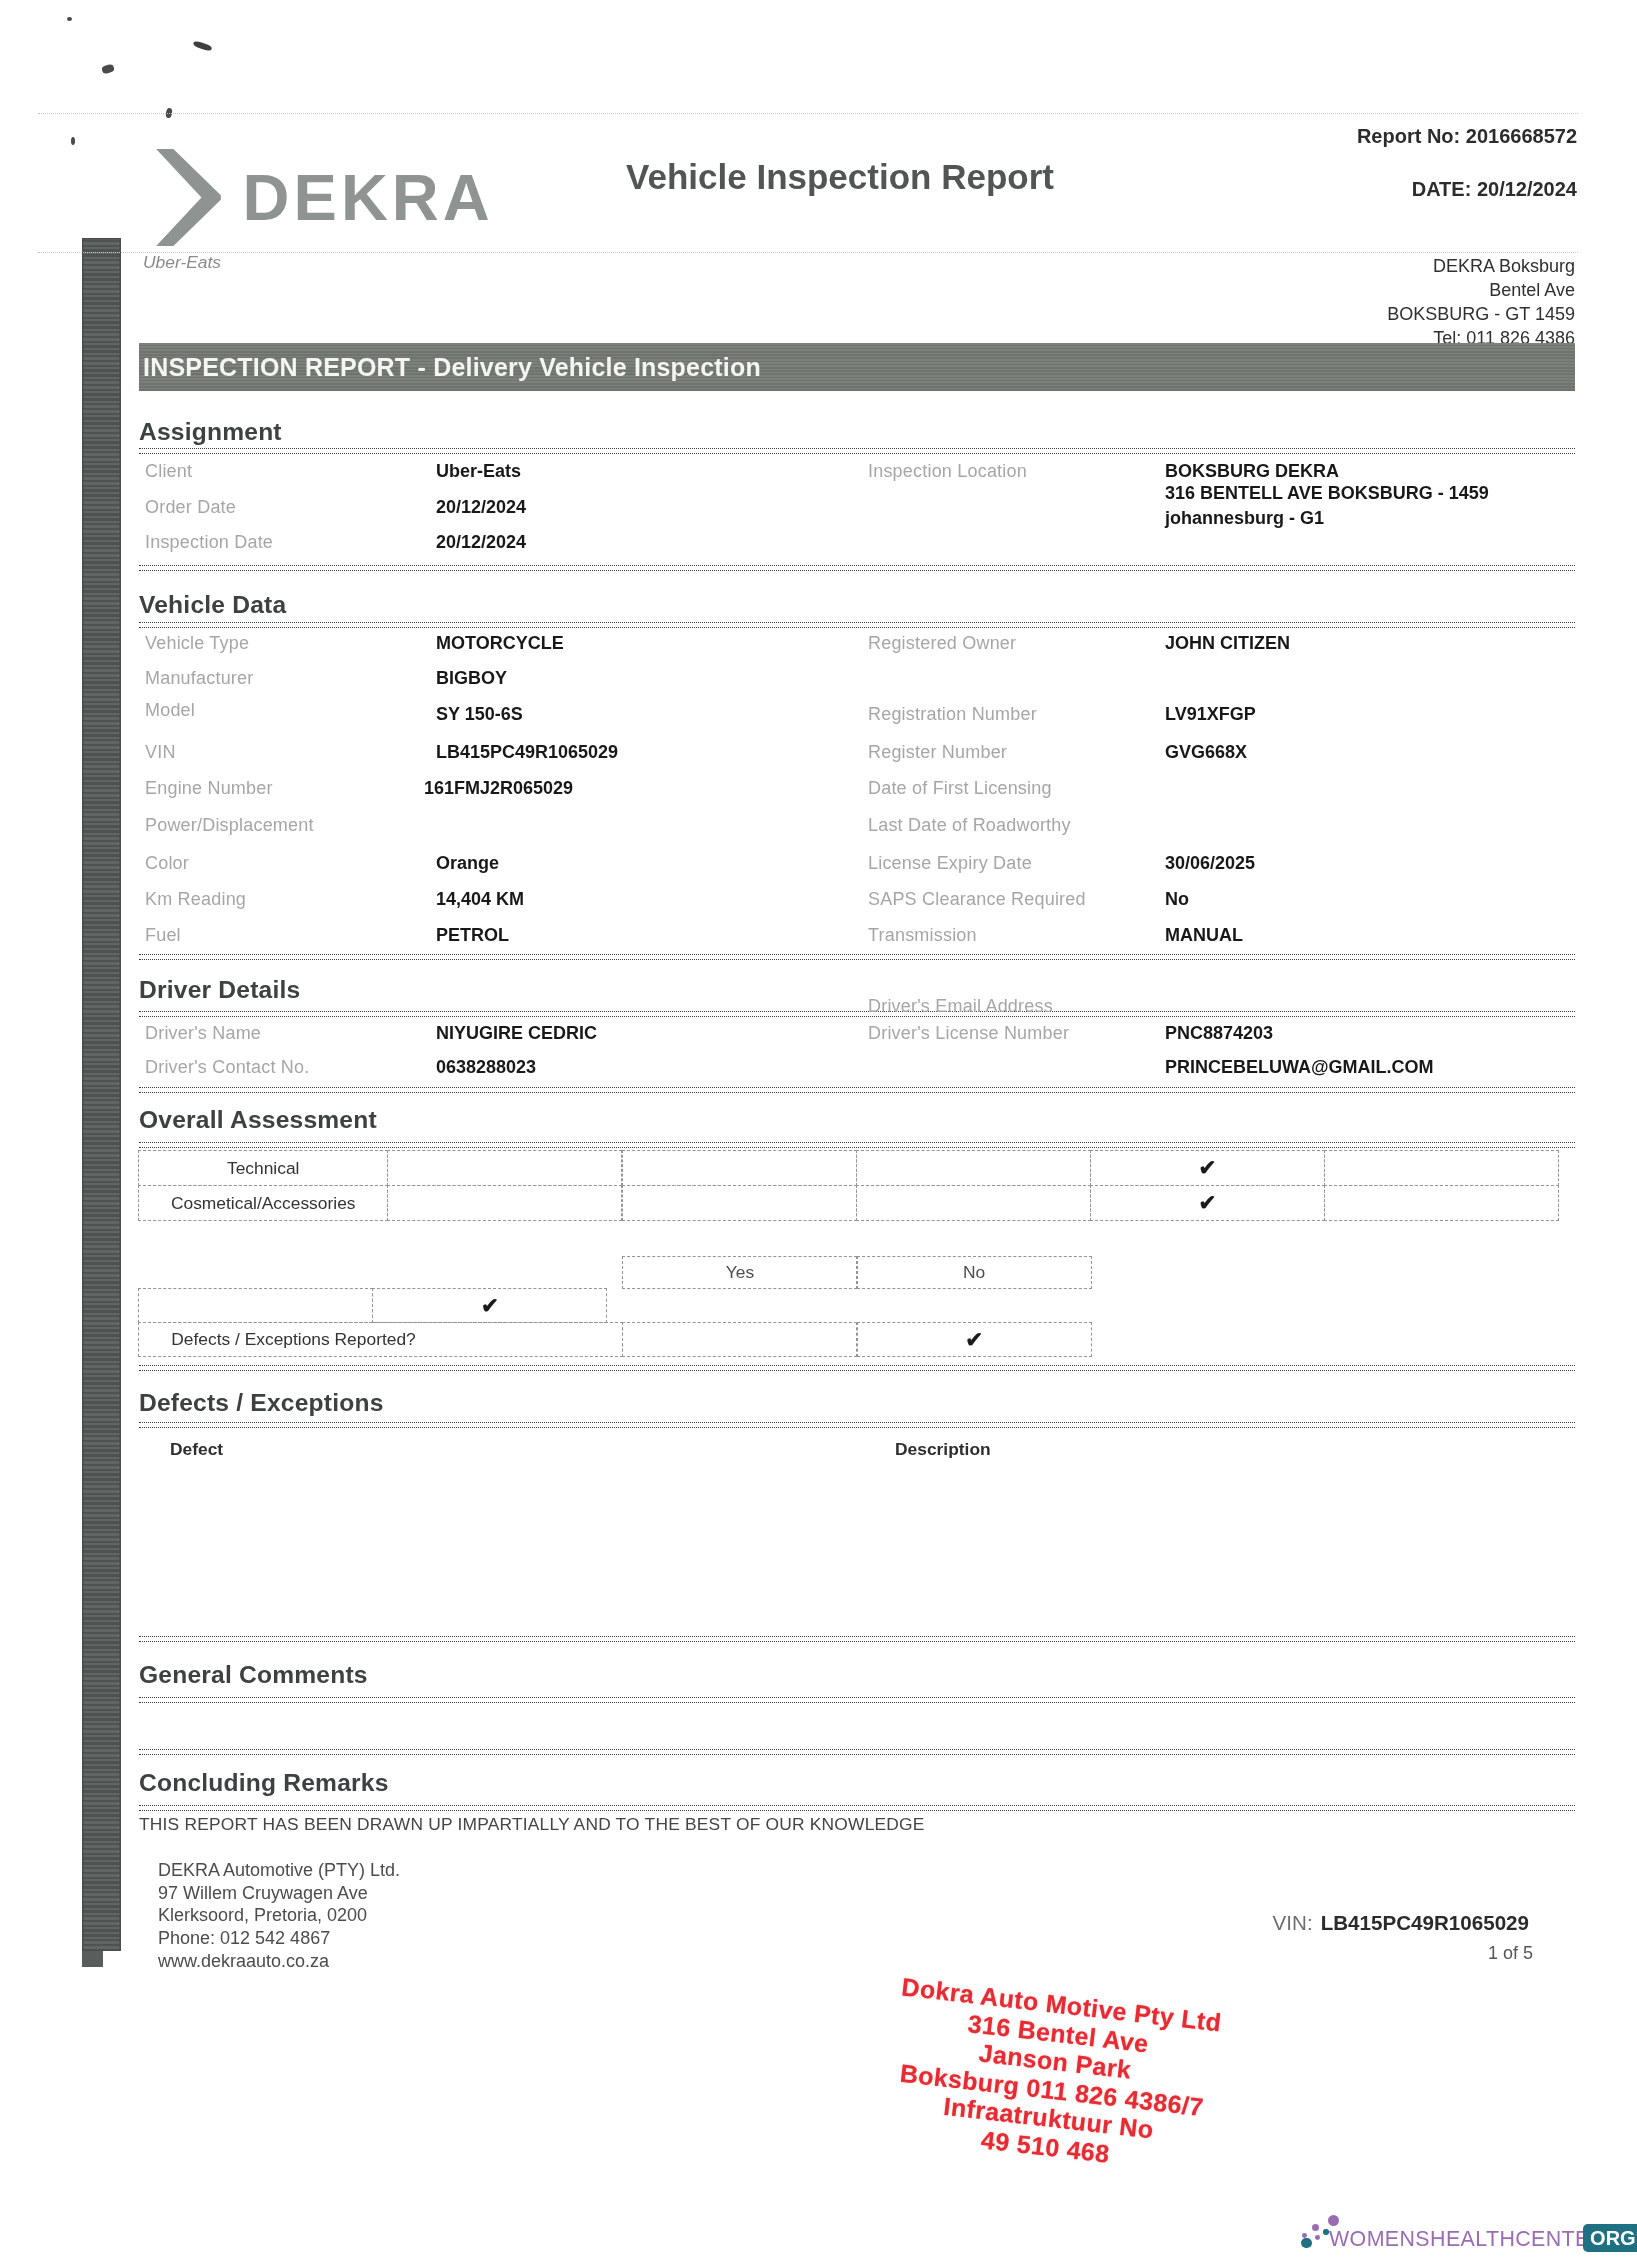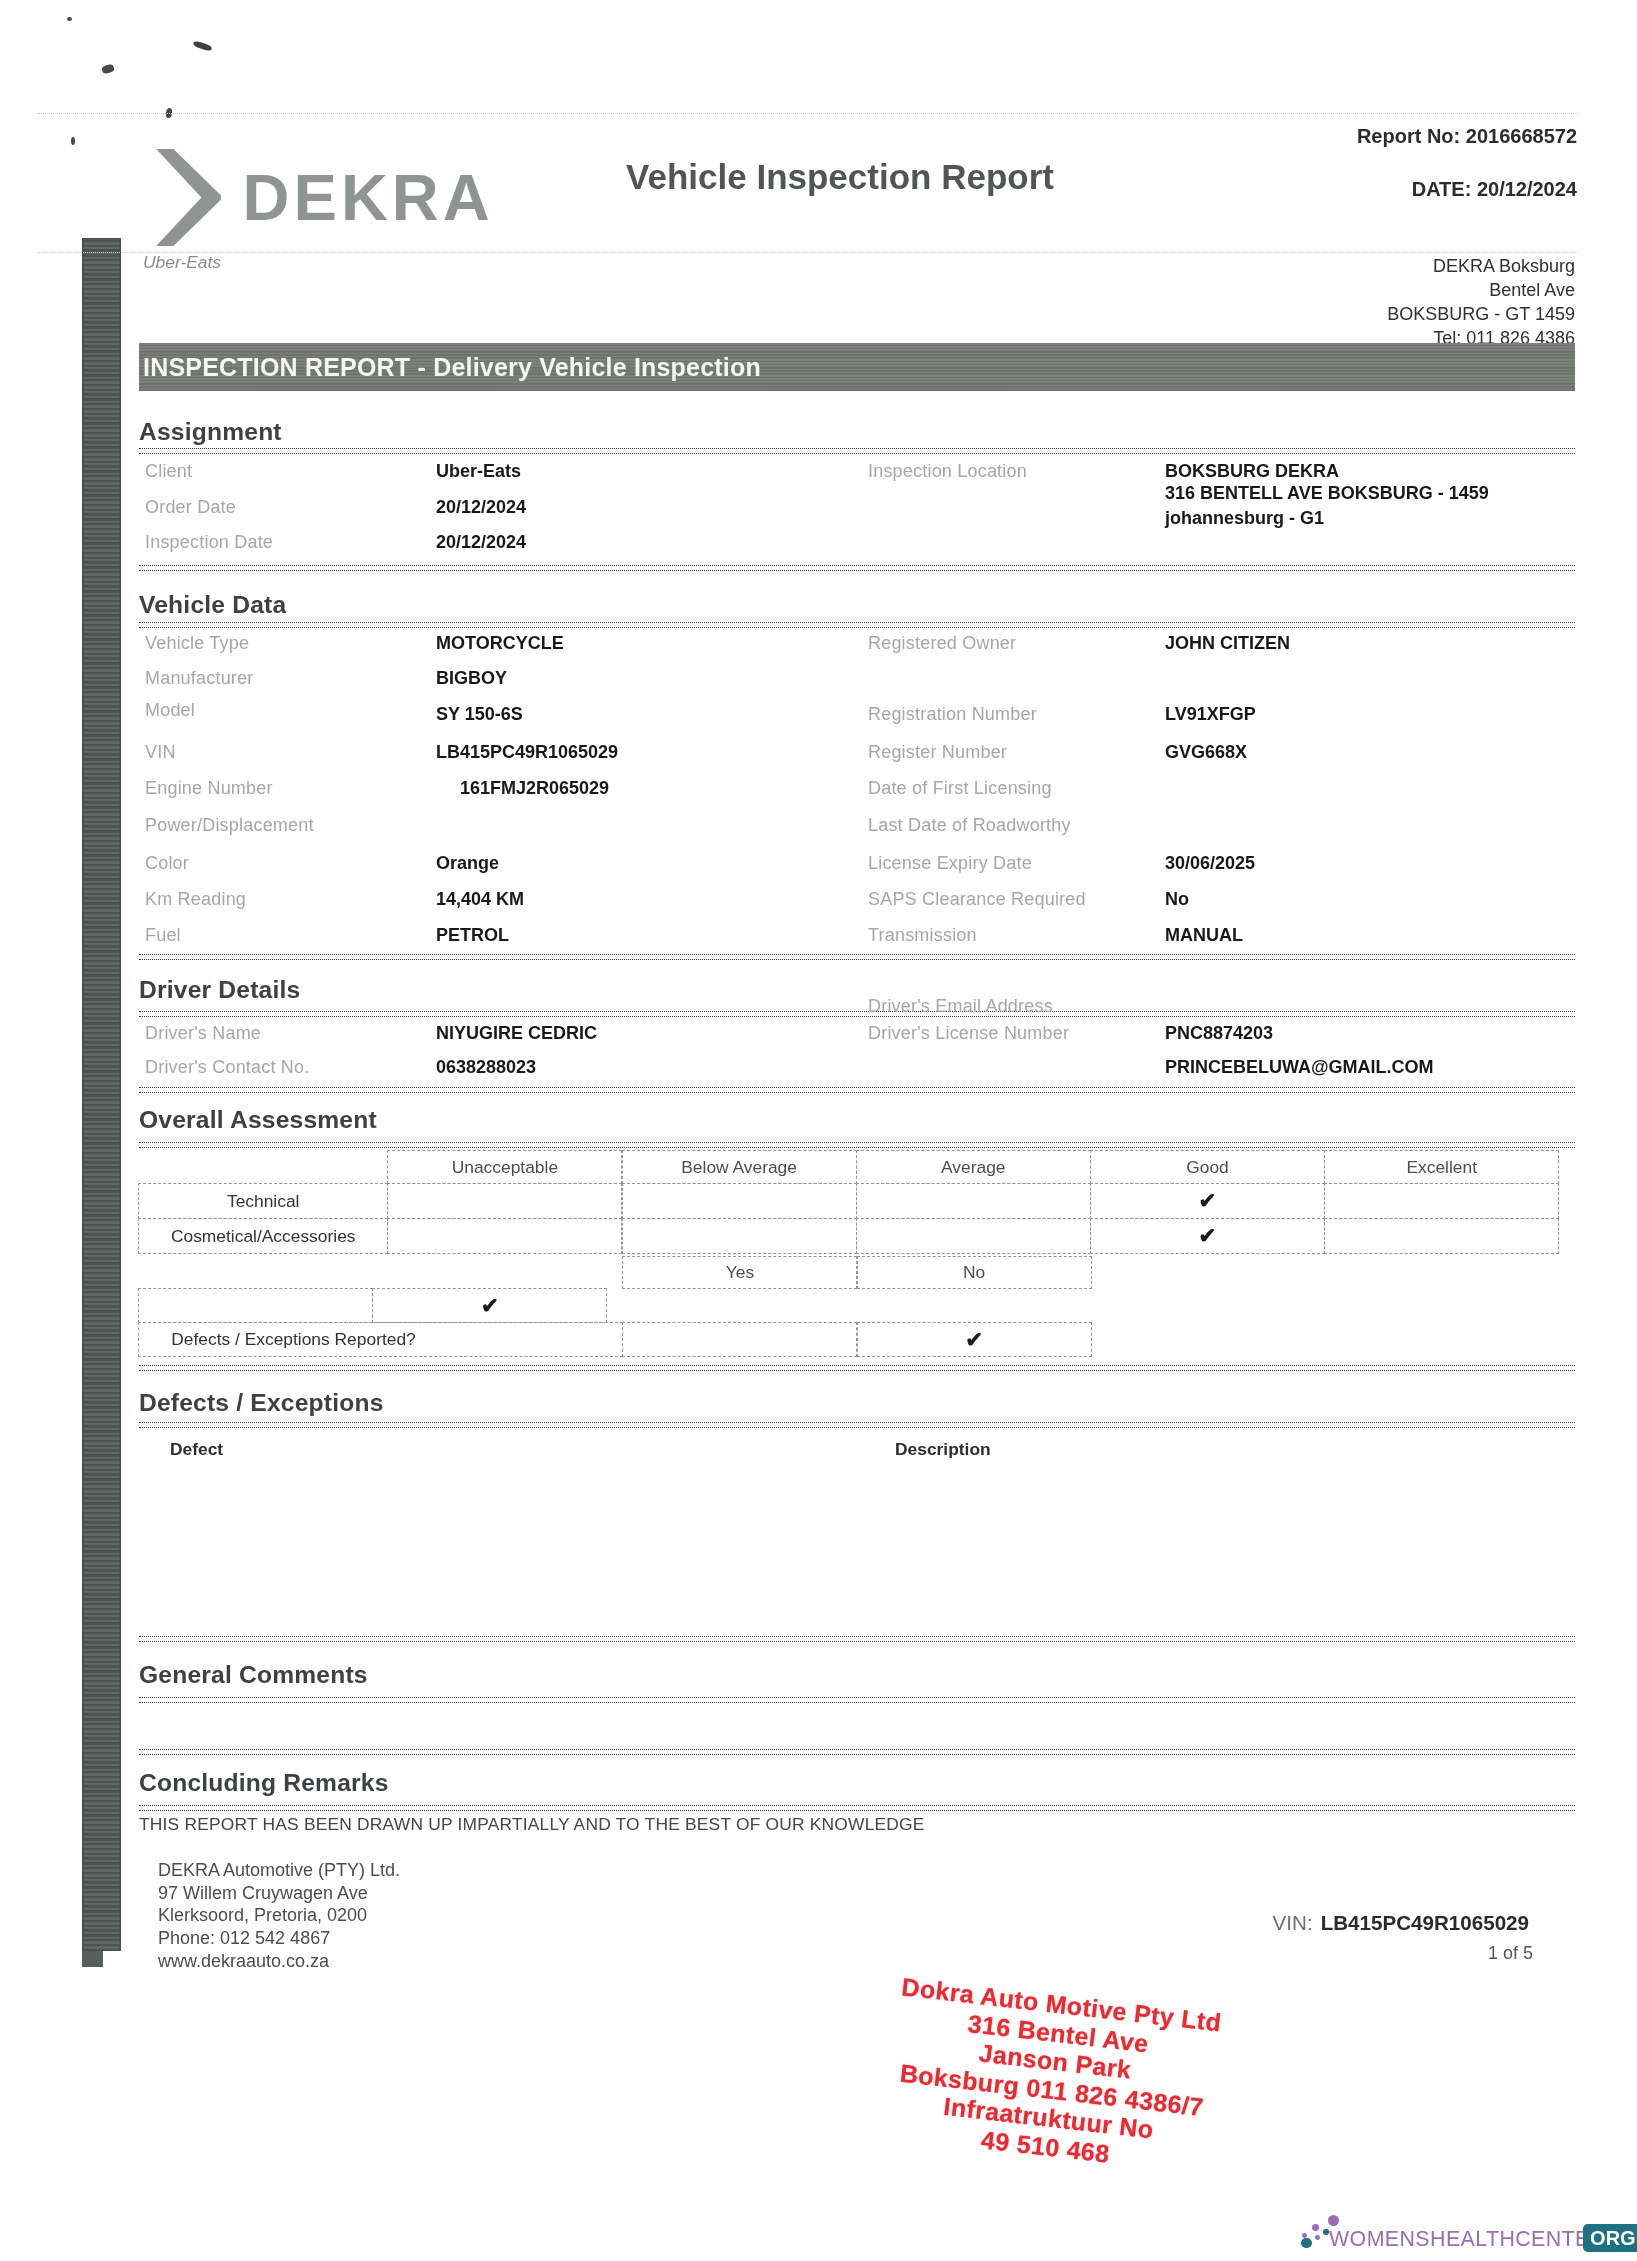--- a/index.html
+++ b/index.html
@@ -133,21 +133,21 @@
 
   <span class="lab" style="left:145px;top:633px;">Vehicle Type</span>
   <span class="val" style="left:436px;top:633px;">MOTORCYCLE</span>
   <span class="lab" style="left:145px;top:668px;">Manufacturer</span>
   <span class="val" style="left:436px;top:668px;">BIGBOY</span>
   <span class="lab" style="left:145px;top:700px;">Model</span>
   <span class="val" style="left:436px;top:704px;">SY 150-6S</span>
   <span class="lab" style="left:145px;top:742px;">VIN</span>
   <span class="val" style="left:436px;top:742px;">LB415PC49R1065029</span>
   <span class="lab" style="left:145px;top:778px;">Engine Number</span>
-  <span class="val" style="left:460px;top:778px;">161FMJ2R065029</span>
+  <span class="val" style="left:424px;top:778px;">161FMJ2R065029</span>
   <span class="lab" style="left:145px;top:815px;">Power/Displacement</span>
   <span class="lab" style="left:145px;top:853px;">Color</span>
   <span class="val" style="left:436px;top:853px;">Orange</span>
   <span class="lab" style="left:145px;top:889px;">Km Reading</span>
   <span class="val" style="left:436px;top:889px;">14,404 KM</span>
   <span class="lab" style="left:145px;top:925px;">Fuel</span>
   <span class="val" style="left:436px;top:925px;">PETROL</span>
 
   <span class="lab" style="left:868px;top:633px;">Registered Owner</span>
   <span class="val" style="left:1165px;top:633px;">JOHN CITIZEN</span>
@@ -177,28 +177,20 @@
   <span class="val" style="left:436px;top:1057px;">0638288023</span>
   <span class="lab" style="left:868px;top:996px;">Driver's Email Address</span>
   <span class="val" style="left:1165px;top:1057px;">PRINCEBELUWA@GMAIL.COM</span>
 
   <div class="rule" style="top:1087px;"></div>
 
   <div class="h2" style="top:1106px;">Overall Assessment</div>
   <div class="rule" style="top:1142px;"></div>
 
   <div class="tbl" style="top:1151px;">
-    <div class="tr" style="height:33px;">
-      <div class="tc no-b c0"></div>
-      <div class="tc c">Unacceptable</div>
-      <div class="tc c">Below Average</div>
-      <div class="tc c">Average</div>
-      <div class="tc c">Good</div>
-      <div class="tc c">Excellent</div>
-    </div>
     <div class="tr" style="height:35px;">
       <div class="tc c0 rowlab">Technical</div>
       <div class="tc c"></div>
       <div class="tc c"></div>
       <div class="tc c"></div>
       <div class="tc c check">✔</div>
       <div class="tc c"></div>
     </div>
     <div class="tr" style="height:35px;">
       <div class="tc c0 rowlab">Cosmetical/Accessories</div>

